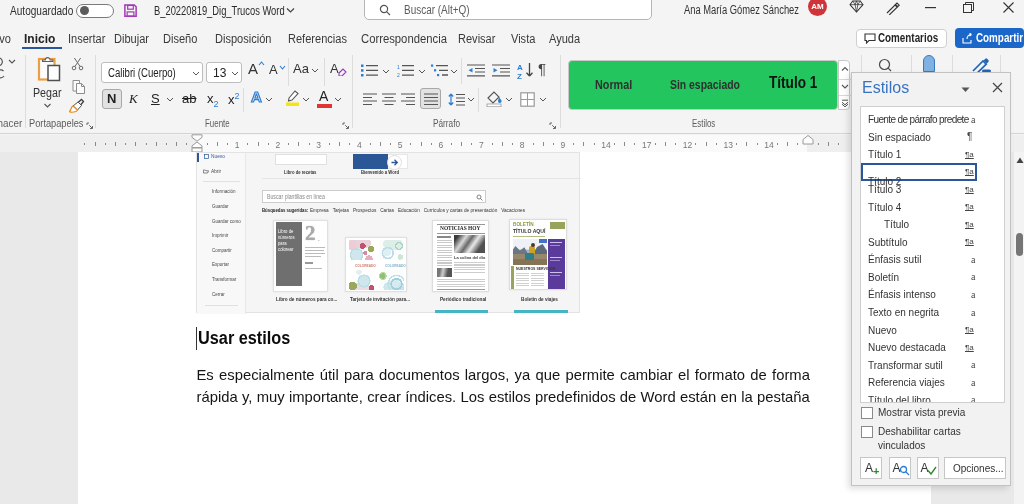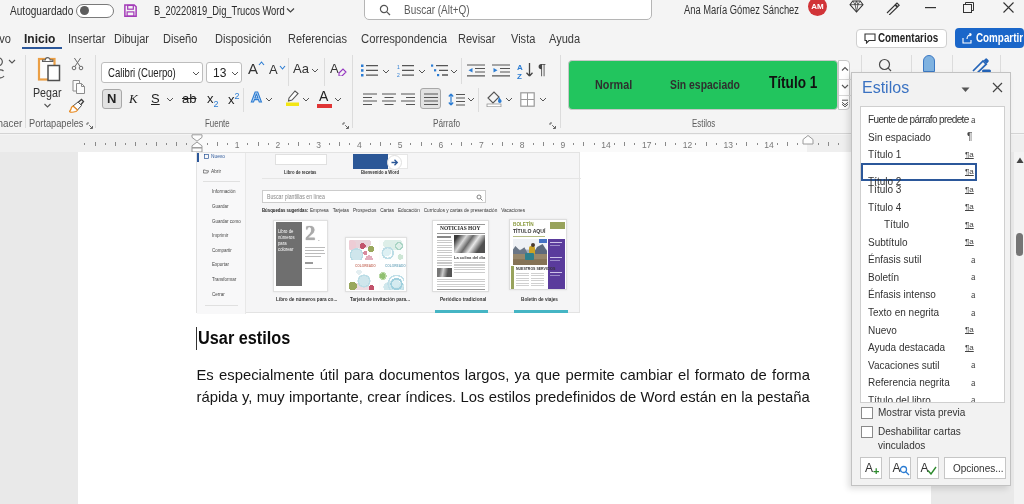--- a/index.html
+++ b/index.html
@@ -583,29 +583,29 @@
       </div>
       <div style="position: relative; height: 17.55px;">
         <span class="abs" style="left:7px;top:3.5px;white-space:nowrap;">Texto en negrita</span>
         <span class="abs" style="left:110px;top:3px;font-size:10px;color:#444;font-family:'Liberation Serif',serif;">a</span>
       </div>
       <div style="position: relative; height: 17.55px;">
         <span class="abs" style="left:7px;top:3.5px;white-space:nowrap;">Nuevo</span>
         <span class="abs" style="left:104px;top:4px;font-size:8px;color:#444;text-decoration:underline;">¶a</span>
       </div>
       <div style="position: relative; height: 17.55px;">
-        <span class="abs" style="left:7px;top:3.5px;white-space:nowrap;">Ayuda destacada</span>
-        <span class="abs" style="left:104px;top:4px;font-size:8px;color:#444;text-decoration:underline;">¶a</span>
-      </div>
-      <div style="position: relative; height: 17.55px;">
-        <span class="abs" style="left:7px;top:3.5px;white-space:nowrap;">Vacaciones sutil</span>
-        <span class="abs" style="left:110px;top:3px;font-size:10px;color:#444;font-family:'Liberation Serif',serif;">a</span>
-      </div>
-      <div style="position: relative; height: 17.55px;">
-        <span class="abs" style="left:7px;top:3.5px;white-space:nowrap;">Referencia negrita</span>
+        <span class="abs" style="left:7px;top:3.5px;white-space:nowrap;">Nuevo destacada</span>
+        <span class="abs" style="left:104px;top:4px;font-size:8px;color:#444;text-decoration:underline;">¶a</span>
+      </div>
+      <div style="position: relative; height: 17.55px;">
+        <span class="abs" style="left:7px;top:3.5px;white-space:nowrap;">Transformar sutil</span>
+        <span class="abs" style="left:110px;top:3px;font-size:10px;color:#444;font-family:'Liberation Serif',serif;">a</span>
+      </div>
+      <div style="position: relative; height: 17.55px;">
+        <span class="abs" style="left:7px;top:3.5px;white-space:nowrap;">Referencia viajes</span>
         <span class="abs" style="left:110px;top:3px;font-size:10px;color:#444;font-family:'Liberation Serif',serif;">a</span>
       </div>
       <div style="position: relative; height: 17.55px;">
         <span class="abs" style="left:7px;top:3.5px;white-space:nowrap;">Título del libro</span>
         <span class="abs" style="left:110px;top:3px;font-size:10px;color:#444;font-family:'Liberation Serif',serif;">a</span>
       </div>
     </div>
 
   <div class="abs" style="left:9px;top:334px;width:12px;height:12px;background:#fff;border:1px solid #8a8a8a;"></div>
   <span class="abs t" style="left:26px;top:334px;font-size:10px;color:#333;">Mostrar vista previa</span>

